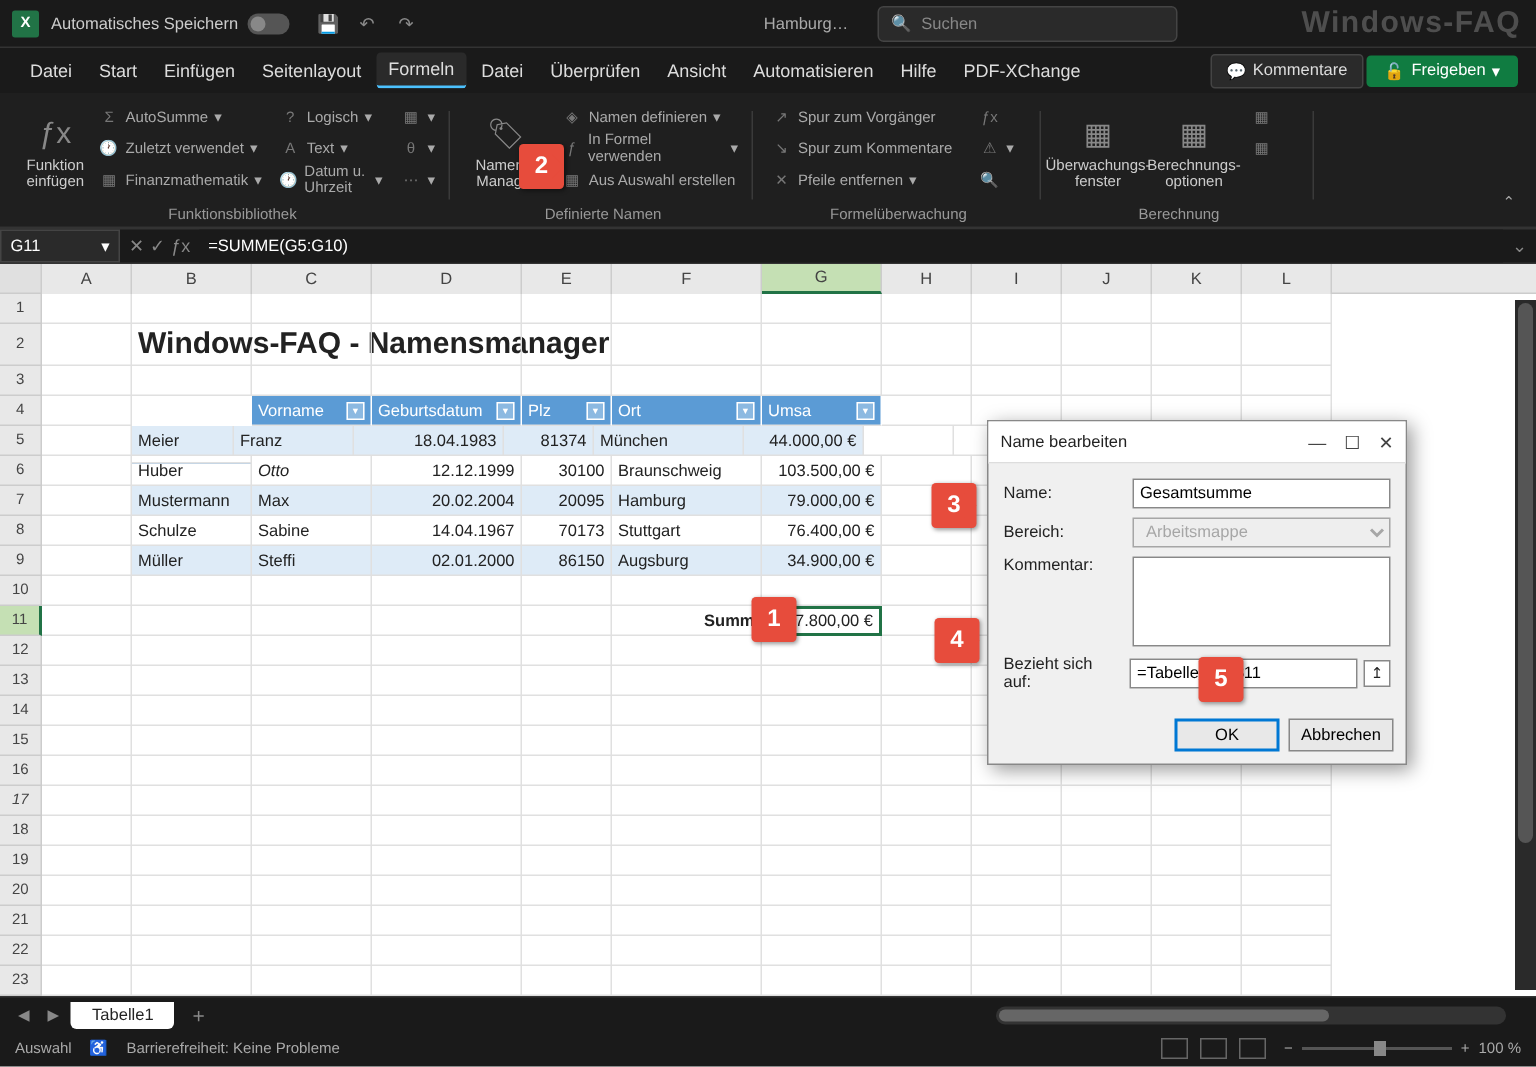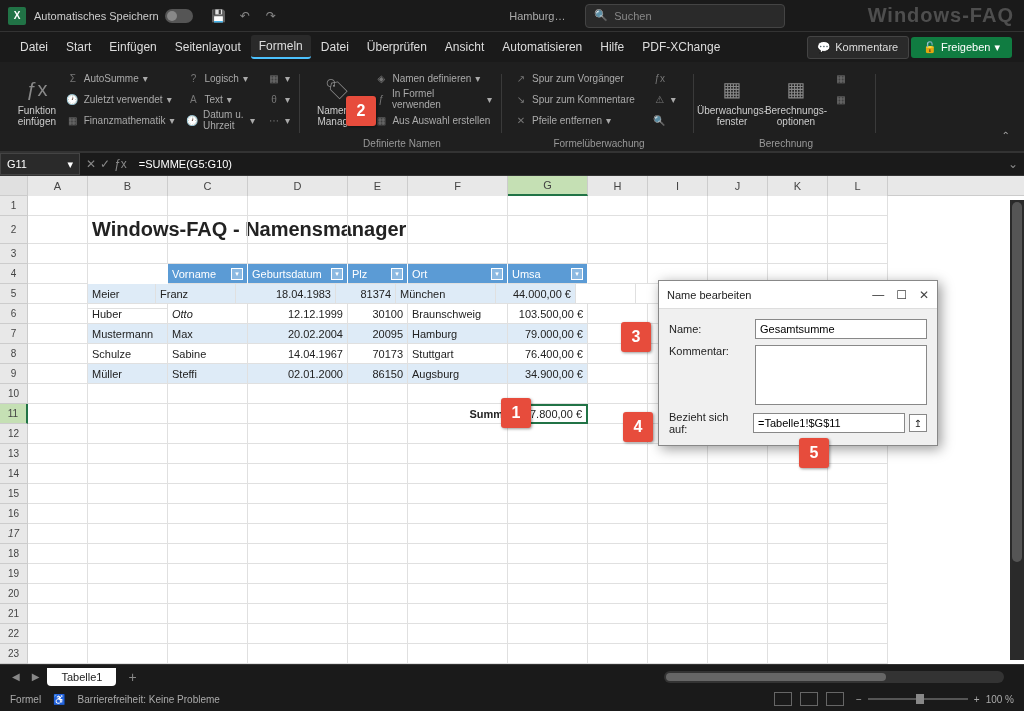--- a/index.html
+++ b/index.html
@@ -197,20 +197,21 @@
         <div class="ribbon-btn-small">
             <span class="icon">θ</span>
             <span>▾</span>
           </div>
         <div class="ribbon-btn-small">
             <span class="icon">⋯</span>
             <span>▾</span>
           </div>
       </div>
     </div>
+    <div class="group-label">Funktionsbibliothek</div>
   </div>
 
   <div class="ribbon-group" style="width:200px">
     <div class="ribbon-row">
       <div class="ribbon-btn-large">
         <div class="icon">🏷</div>
         <span>Namens-Manager</span>
       </div>
       <div class="ribbon-col">
         <div class="ribbon-btn-small">
@@ -714,50 +715,58 @@
       <span>―</span>
       <span>☐</span>
       <span>✕</span>
     </div>
   </div>
   <div class="dialog-body">
     <div class="dlg-row">
       <label>Name:</label>
       <input class="dlg-input" value="Gesamtsumme" style="">
     </div>
+    <div class="dlg-row">
+      <label>Bereich:</label>
+      <select class="dlg-input disabled" disabled=""><option>Arbeitsmappe</option></select>
+    </div>
     <div class="dlg-row" style="align-items:flex-start">
       <label>Kommentar:</label>
       <textarea class="dlg-textarea" style=""></textarea>
     </div>
     <div class="dlg-row">
       <label>Bezieht sich auf:</label>
       <div class="ref-row" style="flex:1">
         <input class="dlg-input" value="=Tabelle1!$G$11" style="">
         <div class="ref-btn">
             <span>↥</span>
           </div>
       </div>
     </div>
+  </div>
+  <div class="dlg-buttons">
+    <button class="dlg-btn primary">OK</button>
+    <button class="dlg-btn">Abbrechen</button>
   </div>
 </div>
 
 <div class="sheet-tabs">
   <span class="tab-nav">◀</span>
   <span class="tab-nav">▶</span>
   <div class="sheet-tab">Tabelle1</div>
   <span class="add-tab">+</span>
   <div class="hscroll">
       <div class="hscroll-track">
         <div class="hscroll-thumb"></div>
       </div>
     </div>
 </div>
 
 <div class="status-bar">
-  <span>Formel</span>
+  <span>Auswahl</span>
   <span>♿</span>
   <span>Barrierefreiheit: Keine Probleme</span>
   <div class="spacer"></div>
   <div class="view-btns">
     <div class="view-btn"></div>
     <div class="view-btn"></div>
     <div class="view-btn"></div>
   </div>
   <div class="zoom">
     <span>−</span>

